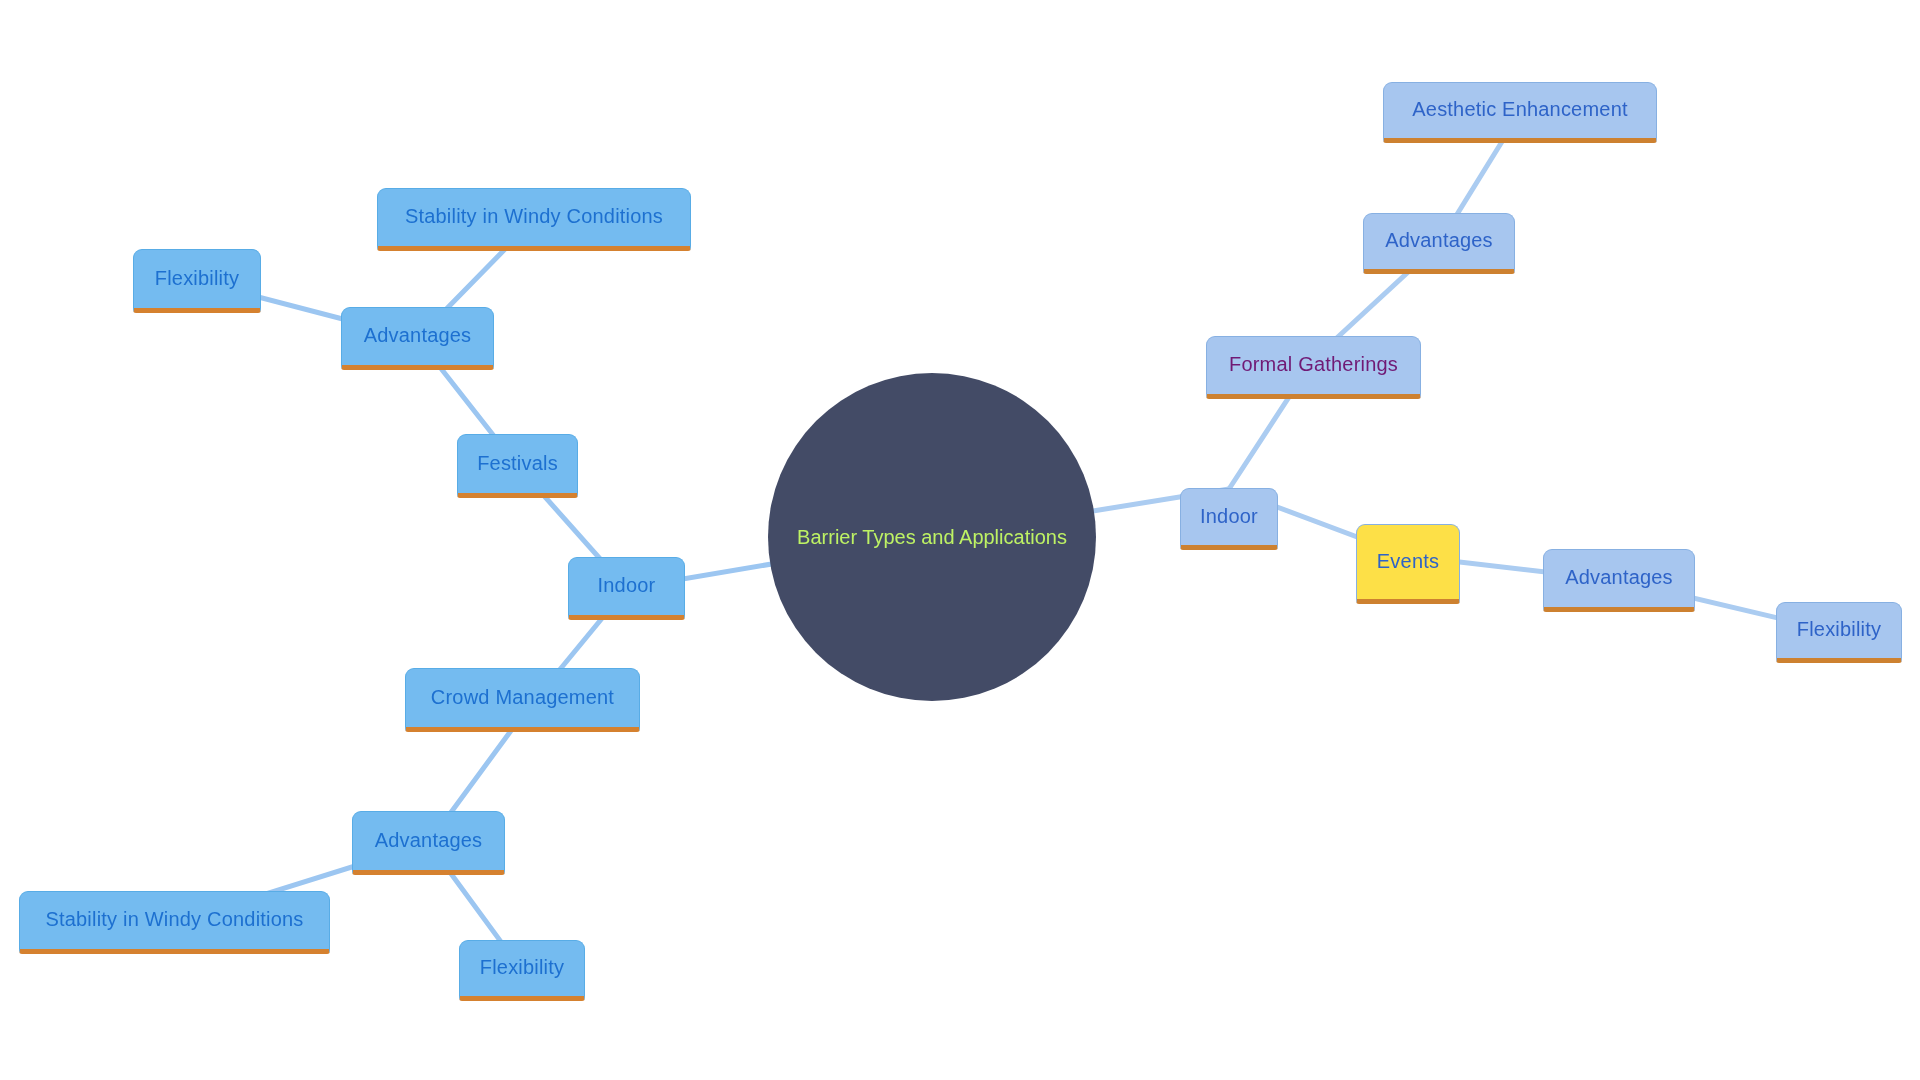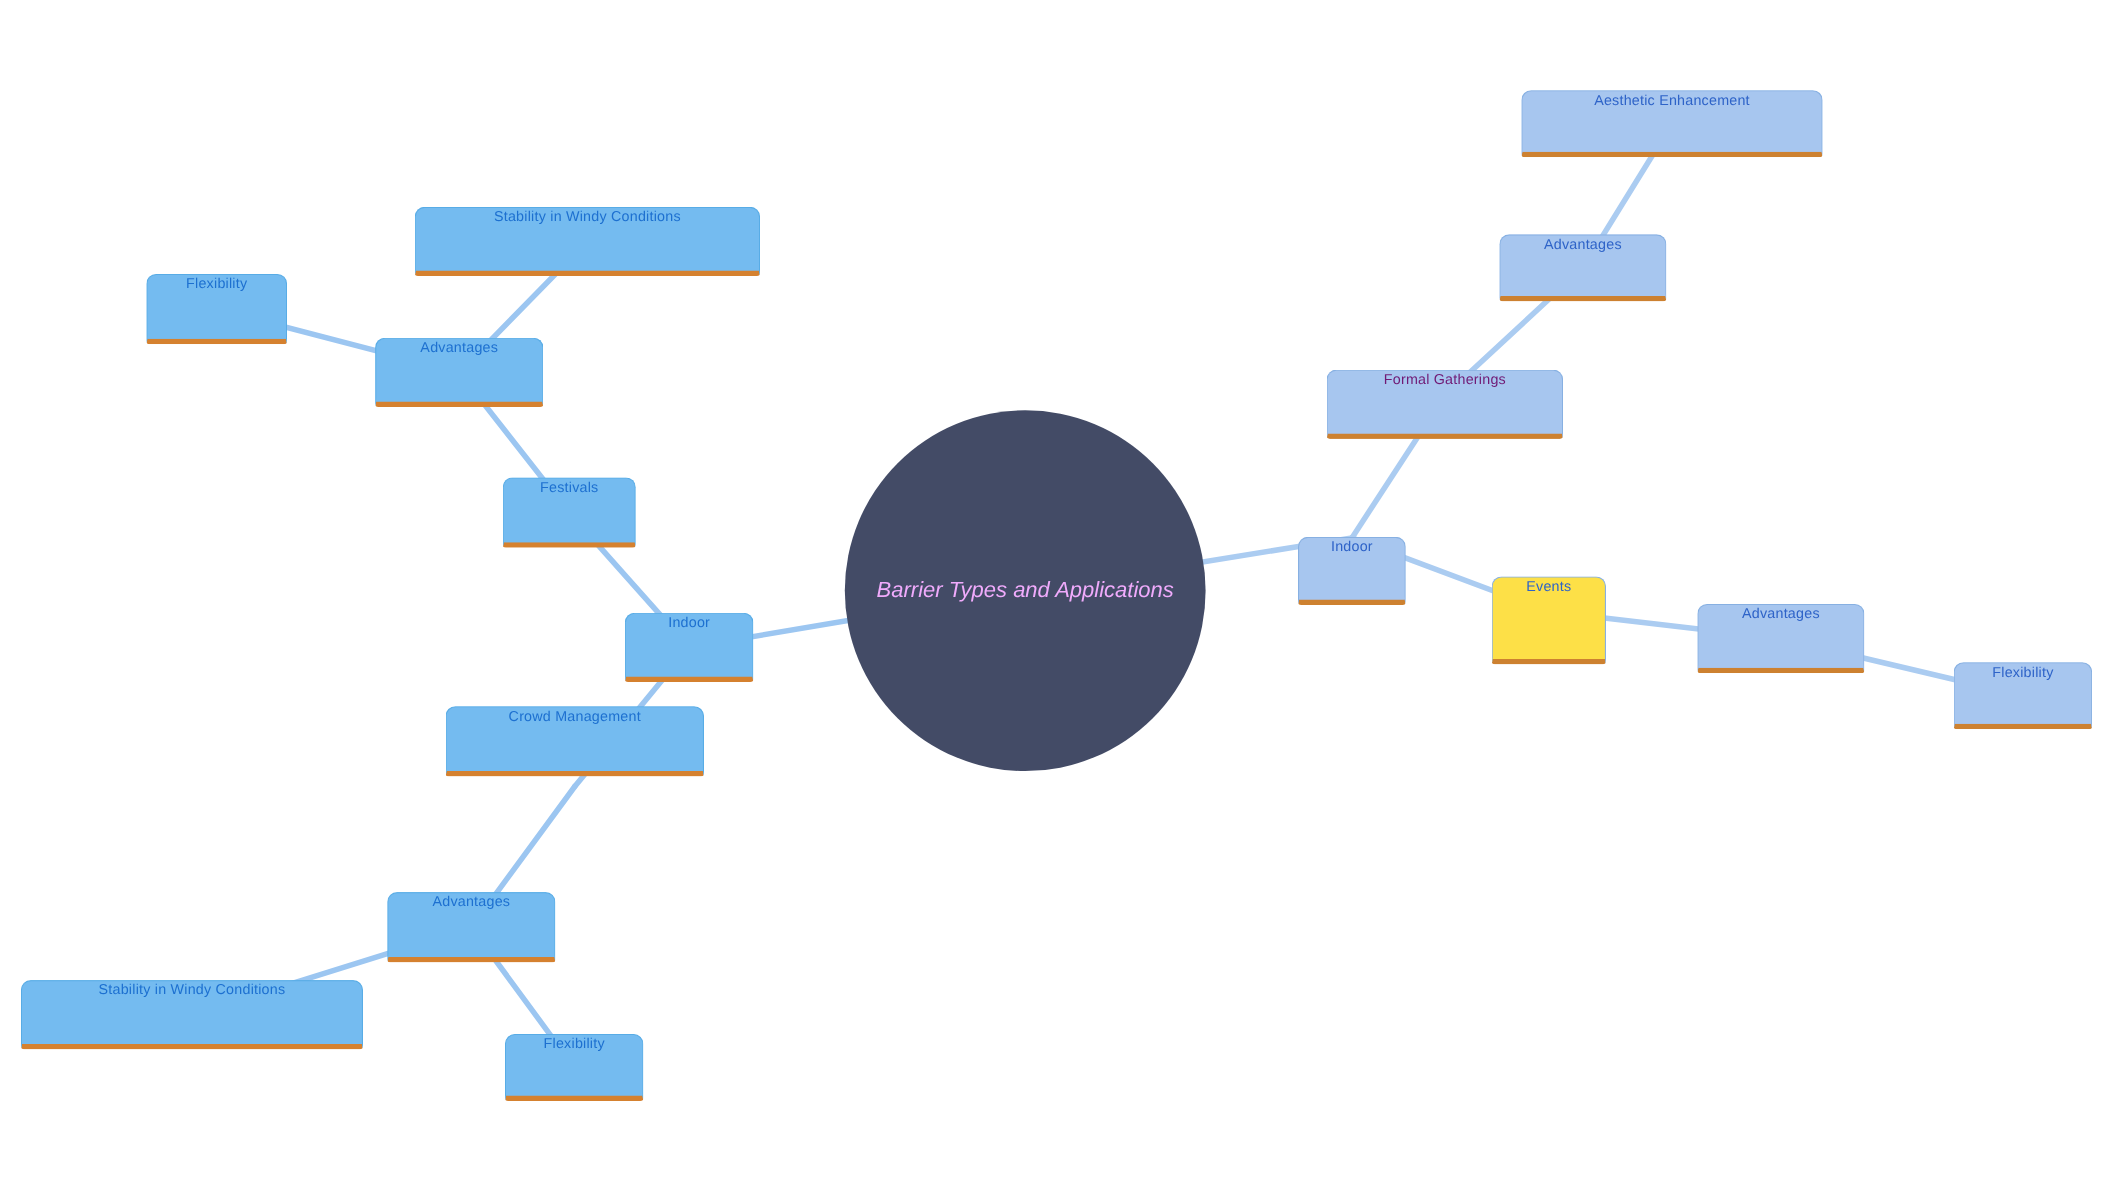--- a/index.html
+++ b/index.html
@@ -21,23 +21,24 @@
     top: 0;
     width: 1920px;
     height: 1080px;
     z-index: 0;
   }
   .node {
     position: absolute;
     z-index: 2;
     box-sizing: border-box;
     display: flex;
+    align-items: center;
     justify-content: center;
     border-radius: 9px 9px 3px 3px;
-    font-size: 13px;
+    font-size: 20px;
     font-weight: 500;
     white-space: nowrap;
     cursor: pointer;
     letter-spacing: 0.2px;
   }
   .node .node-label {
     pointer-events: none;
     padding-bottom: 2px;
   }
   .center-node {
@@ -71,40 +72,40 @@
       <line x1="428.5" y1="843" x2="174.5" y2="922.5" stroke="#9cc6f1" stroke-width="5" stroke-linecap="round"></line>
       <line x1="428.5" y1="843" x2="522" y2="970.5" stroke="#9cc6f1" stroke-width="5" stroke-linecap="round"></line>
       <line x1="932" y1="537" x2="1229" y2="489" stroke="#abccf1" stroke-width="5" stroke-linecap="round"></line>
       <line x1="1229" y1="489" x2="1313.5" y2="359.5" stroke="#abccf1" stroke-width="5" stroke-linecap="round"></line>
       <line x1="1313.5" y1="359.5" x2="1439" y2="243.5" stroke="#abccf1" stroke-width="5" stroke-linecap="round"></line>
       <line x1="1439" y1="243.5" x2="1520" y2="112.5" stroke="#abccf1" stroke-width="5" stroke-linecap="round"></line>
       <line x1="1229" y1="489" x2="1408" y2="556" stroke="#abccf1" stroke-width="5" stroke-linecap="round"></line>
       <line x1="1408" y1="556" x2="1619" y2="580.5" stroke="#abccf1" stroke-width="5" stroke-linecap="round"></line>
       <line x1="1619" y1="580.5" x2="1839" y2="632.5" stroke="#abccf1" stroke-width="5" stroke-linecap="round"></line>
     </svg>
-  <div class="center-node" id="center-node" style="left: 768px; top: 373px; width: 328px; height: 328px; background: rgb(67, 75, 102); color: #f0abfc; font-style: italic;">
+  <div class="center-node" id="center-node" style="left: 768px; top: 373px; width: 328px; height: 328px; background: rgb(67, 75, 102); color: #bef264;">
     <span class="center-label">Barrier Types and Applications</span>
   </div>
   <div id="nodes-layer">
       <div class="node" style="left: 377px; top: 188px; width: 314px; height: 63px; background: rgb(116, 187, 240); border-width: 1px 1px 5px; border-style: solid; border-color: rgb(88, 172, 230) rgb(88, 172, 230) rgb(213, 129, 47); border-image: initial; color: rgb(29, 112, 208);">
         <span class="node-label">Stability in Windy Conditions</span>
       </div>
       <div class="node" style="left: 133px; top: 249px; width: 128px; height: 64px; background: rgb(116, 187, 240); border-width: 1px 1px 5px; border-style: solid; border-color: rgb(88, 172, 230) rgb(88, 172, 230) rgb(213, 129, 47); border-image: initial; color: rgb(29, 112, 208);">
         <span class="node-label">Flexibility</span>
       </div>
       <div class="node" style="left: 341px; top: 307px; width: 153px; height: 63px; background: rgb(116, 187, 240); border-width: 1px 1px 5px; border-style: solid; border-color: rgb(88, 172, 230) rgb(88, 172, 230) rgb(213, 129, 47); border-image: initial; color: rgb(29, 112, 208);">
         <span class="node-label">Advantages</span>
       </div>
       <div class="node" style="left: 457px; top: 434px; width: 121px; height: 64px; background: rgb(116, 187, 240); border-width: 1px 1px 5px; border-style: solid; border-color: rgb(88, 172, 230) rgb(88, 172, 230) rgb(213, 129, 47); border-image: initial; color: rgb(29, 112, 208);">
         <span class="node-label">Festivals</span>
       </div>
       <div class="node" style="left: 568px; top: 557px; width: 117px; height: 63px; background: rgb(116, 187, 240); border-width: 1px 1px 5px; border-style: solid; border-color: rgb(88, 172, 230) rgb(88, 172, 230) rgb(213, 129, 47); border-image: initial; color: rgb(29, 112, 208);">
         <span class="node-label">Indoor</span>
       </div>
-      <div class="node" style="left: 405px; top: 642px; width: 235px; height: 64px; background: rgb(116, 187, 240); border-width: 1px 1px 5px; border-style: solid; border-color: rgb(88, 172, 230) rgb(88, 172, 230) rgb(213, 129, 47); border-image: initial; color: rgb(29, 112, 208);">
+      <div class="node" style="left: 405px; top: 668px; width: 235px; height: 64px; background: rgb(116, 187, 240); border-width: 1px 1px 5px; border-style: solid; border-color: rgb(88, 172, 230) rgb(88, 172, 230) rgb(213, 129, 47); border-image: initial; color: rgb(29, 112, 208);">
         <span class="node-label">Crowd Management</span>
       </div>
       <div class="node" style="left: 352px; top: 811px; width: 153px; height: 64px; background: rgb(116, 187, 240); border-width: 1px 1px 5px; border-style: solid; border-color: rgb(88, 172, 230) rgb(88, 172, 230) rgb(213, 129, 47); border-image: initial; color: rgb(29, 112, 208);">
         <span class="node-label">Advantages</span>
       </div>
       <div class="node" style="left: 19px; top: 891px; width: 311px; height: 63px; background: rgb(116, 187, 240); border-width: 1px 1px 5px; border-style: solid; border-color: rgb(88, 172, 230) rgb(88, 172, 230) rgb(213, 129, 47); border-image: initial; color: rgb(29, 112, 208);">
         <span class="node-label">Stability in Windy Conditions</span>
       </div>
       <div class="node" style="left: 459px; top: 940px; width: 126px; height: 61px; background: rgb(116, 187, 240); border-width: 1px 1px 5px; border-style: solid; border-color: rgb(88, 172, 230) rgb(88, 172, 230) rgb(213, 129, 47); border-image: initial; color: rgb(29, 112, 208);">
         <span class="node-label">Flexibility</span>

